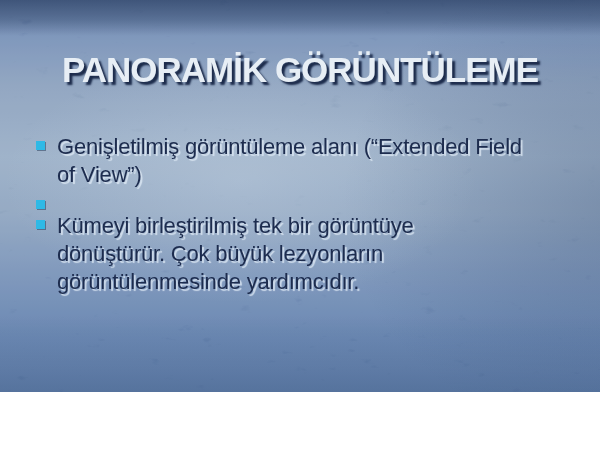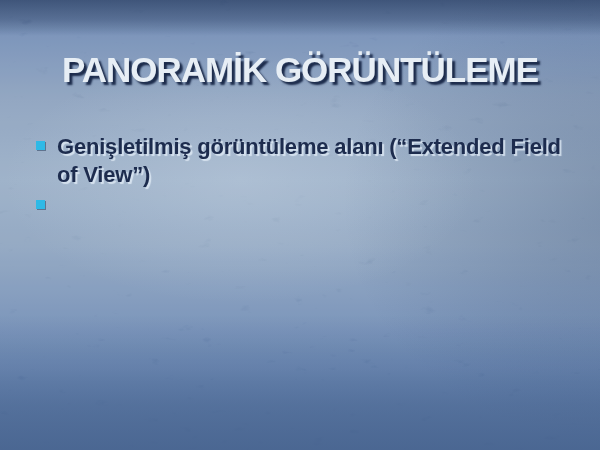--- a/index.html
+++ b/index.html
@@ -1,18 +1,18 @@
 <!DOCTYPE html>
 <html><head>
 <meta charset="utf-8">
 <style>
   html,body{margin:0;padding:0;}
   .slide{
     position:relative;
-    width:600px;height:450px;
+    width:600px;height:392px;
     overflow:hidden;
     font-family:"Liberation Sans","DejaVu Sans",sans-serif;
     background:linear-gradient(180deg,
       #4f6b97 0%, #647ea8 8%, #7c92b0 22%, #8aa0ba 40%,
       #7e95b2 55%, #647fa8 72%, #52709e 85%, #4a6894 100%);
   }
   .texture{
     position:absolute;left:0;top:0;width:600px;height:450px;
     opacity:.5;mix-blend-mode:soft-light;pointer-events:none;
   }
@@ -32,21 +32,20 @@
     color:#e7eef5;
     text-shadow:3px 3px 2px #1b2a4a;
     white-space:nowrap;
   }
   .bullets{
     position:absolute;left:36px;top:133px;width:552px;
   }
   .bullet-item{
     display:flex;align-items:flex-start;
     margin-bottom:3px;
-    font-weight:bold;
   }
   .marker{
     flex:0 0 auto;
     width:9px;height:9px;margin:8px 12px 0 0;
     background:#2fb9e6;
     box-shadow:1px 1px 0 rgba(20,40,70,.45);
   }
   .bullet-text{
     font-size:22px;line-height:28px;letter-spacing:-0.2px;
     color:#1d2c4e;
@@ -74,15 +73,21 @@
 
   <div class="bullets">
     <div class="bullet-item">
       <span class="marker"></span>
       <div class="bullet-text">Genişletilmiş görüntüleme alanı (“Extended Field
 of View”)</div>
     </div>
     <div class="bullet-item">
       <span class="marker"></span>
     </div>
+    <div class="bullet-item">
+      <span class="marker"></span>
+      <div class="bullet-text">Kümeyi birleştirilmiş tek bir görüntüye
+dönüştürür. Çok büyük lezyonların
+görüntülenmesinde yardımcıdır.</div>
+    </div>
   </div>
 
 </div>
 
 </body></html>

